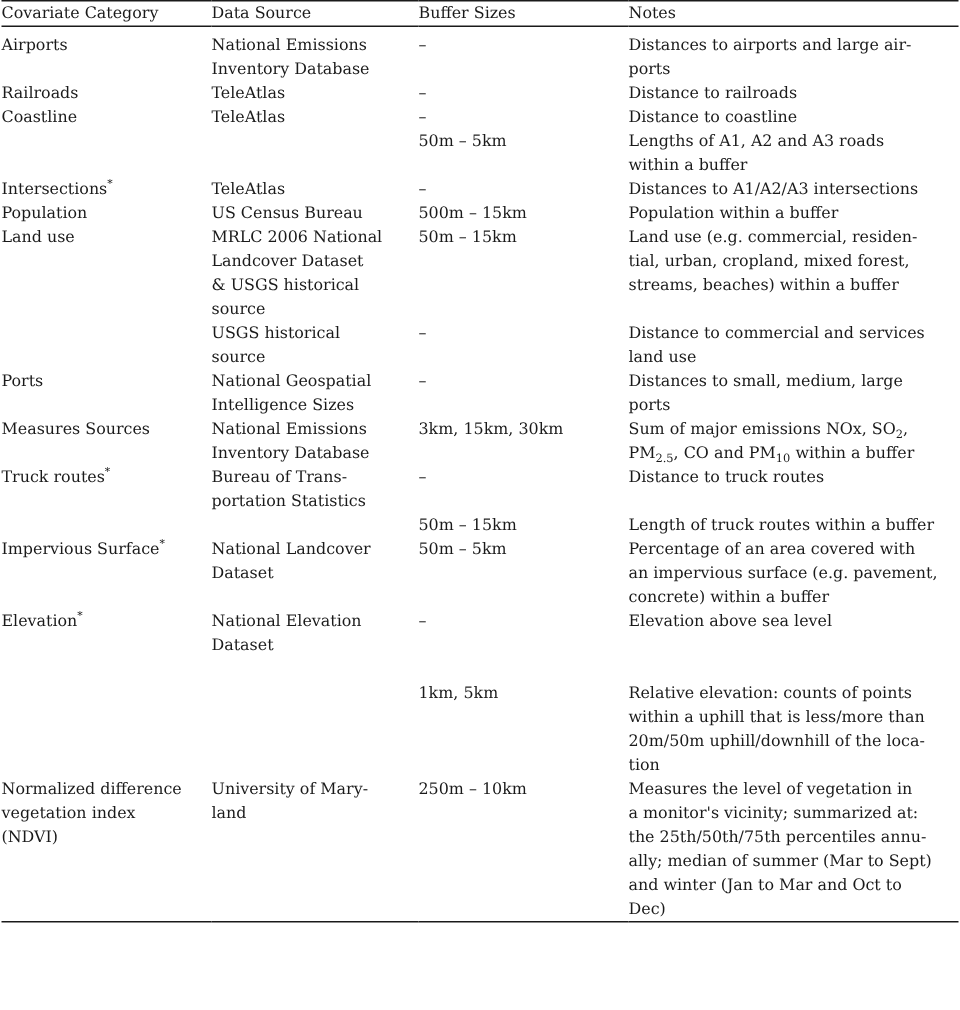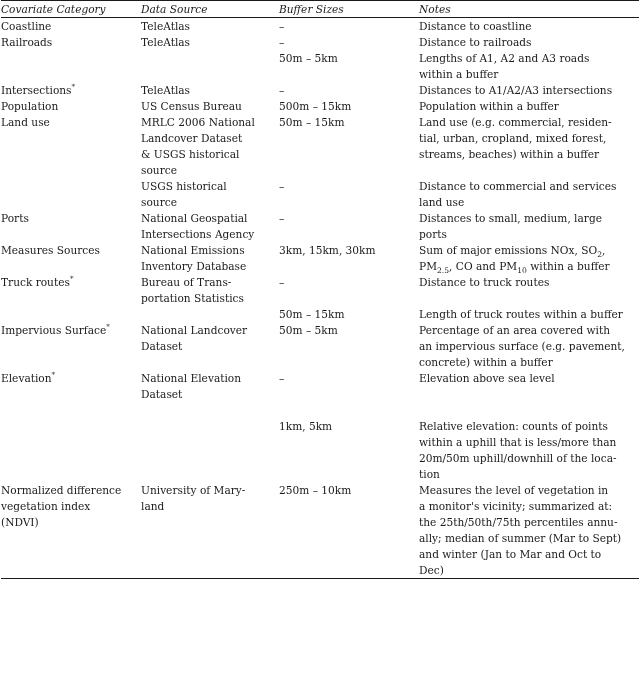--- a/index.html
+++ b/index.html
@@ -31,21 +31,20 @@
   table.covariate-table th {
     vertical-align: top;
     padding: 0;
     margin: 0;
     font-weight: normal;
     text-align: left;
   }
   
   .rule-top {
     border-top: 1.6px solid #1a1a1a;
-    font-style: italic;
   }
   .rule-mid {
     border-bottom: 0.9px solid #1a1a1a;
   }
   .rule-bottom {
     border-bottom: 1.6px solid #1a1a1a;
   }
   thead th {
     padding-top: 3px;
     padding-bottom: 4px;
@@ -102,33 +101,42 @@
   <thead>
     <tr class="rule-top rule-mid">
       <th class="cell">Covariate Category</th>
       <th class="cell">Data Source</th>
       <th class="cell">Buffer Sizes</th>
       <th class="cell">Notes</th>
     </tr>
   </thead>
   <tbody>
 
+    <tr class="row-first">
+      <td class="cell">Airports</td>
+      <td class="cell just">National Emissions Inventory Database</td>
+      <td class="cell">–</td>
+      <td class="cell">
+        <span class="blockline just">Distances to airports and large air-</span>
+        <span class="blockline">ports</span>
+      </td>
+    </tr>
+
+    <tr>
+      <td class="cell">Railroads</td>
+      <td class="cell">TeleAtlas</td>
+      <td class="cell">–</td>
+      <td class="cell">Distance to railroads</td>
+    </tr>
 
     <tr>
       <td class="cell">Coastline</td>
       <td class="cell">TeleAtlas</td>
       <td class="cell">–</td>
       <td class="cell">Distance to coastline</td>
-    </tr>
-
-    <tr>
-      <td class="cell">Railroads</td>
-      <td class="cell">TeleAtlas</td>
-      <td class="cell">–</td>
-      <td class="cell">Distance to railroads</td>
     </tr>
 
 
 
     <tr>
       <td class="cell"></td>
       <td class="cell"></td>
       <td class="cell">50m – 5km</td>
       <td class="cell">
         <span class="blockline just">Lengths of A1, A2 and A3 roads</span>
@@ -177,21 +185,21 @@
       <td class="cell">
         <span class="blockline just">Distance to commercial and services</span>
         <span class="blockline">land use</span>
       </td>
     </tr>
 
     <tr>
       <td class="cell">Ports</td>
       <td class="cell">
         <span class="blockline just">National Geospatial</span>
-        <span class="blockline">Intersections Agency</span>
+        <span class="blockline">Intelligence Sizes</span>
       </td>
       <td class="cell">–</td>
       <td class="cell">
         <span class="blockline just">Distances to small, medium, large</span>
         <span class="blockline">ports</span>
       </td>
     </tr>
 
     <tr>
       <td class="cell">Measures Sources</td>

